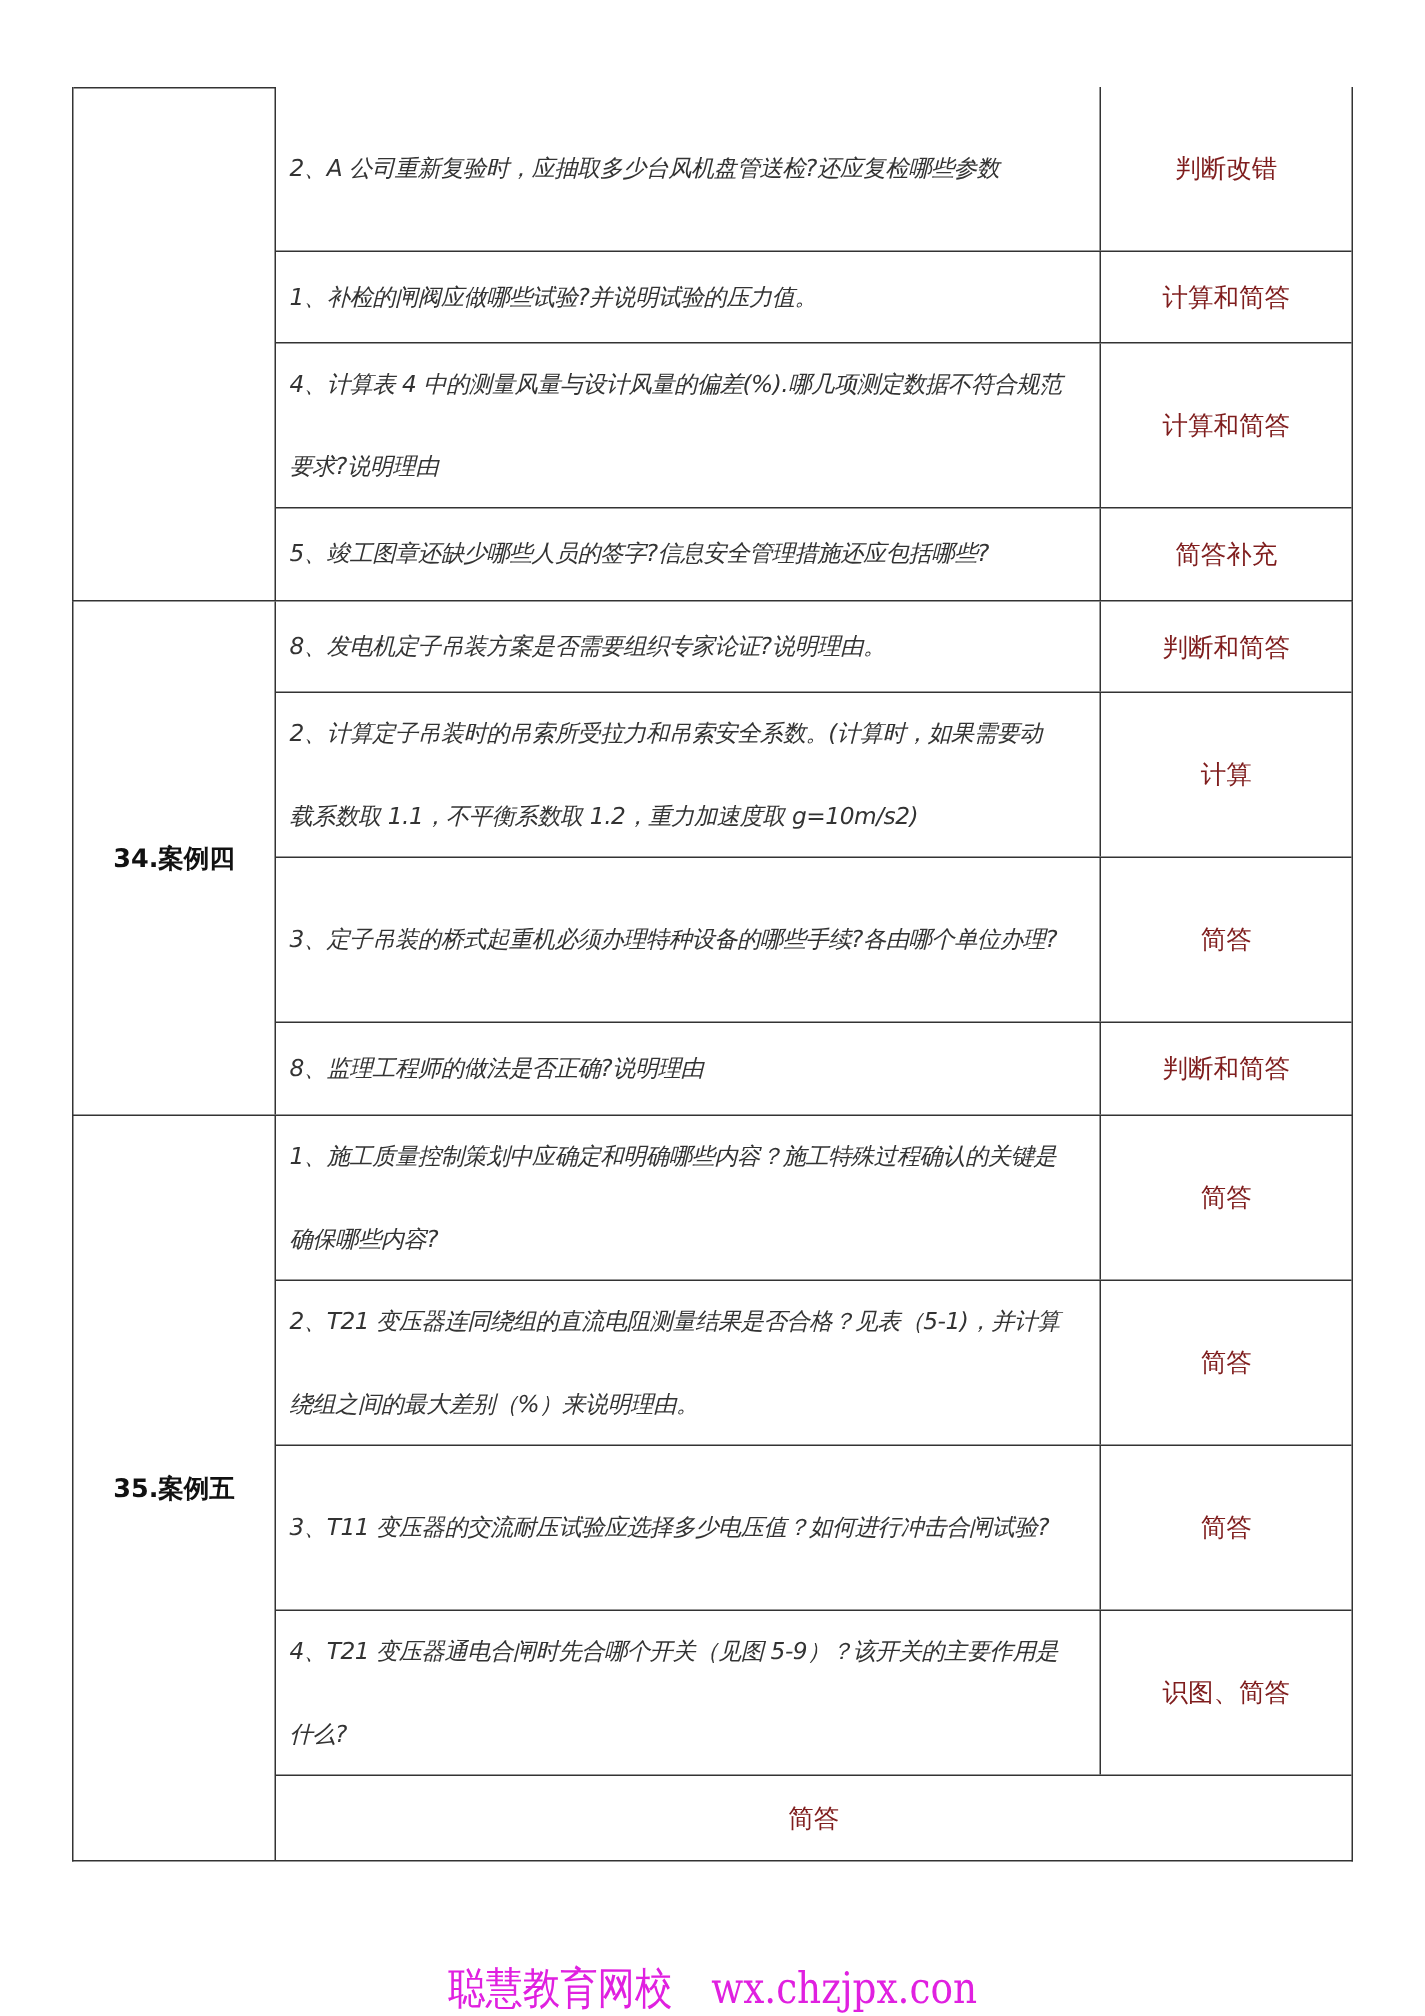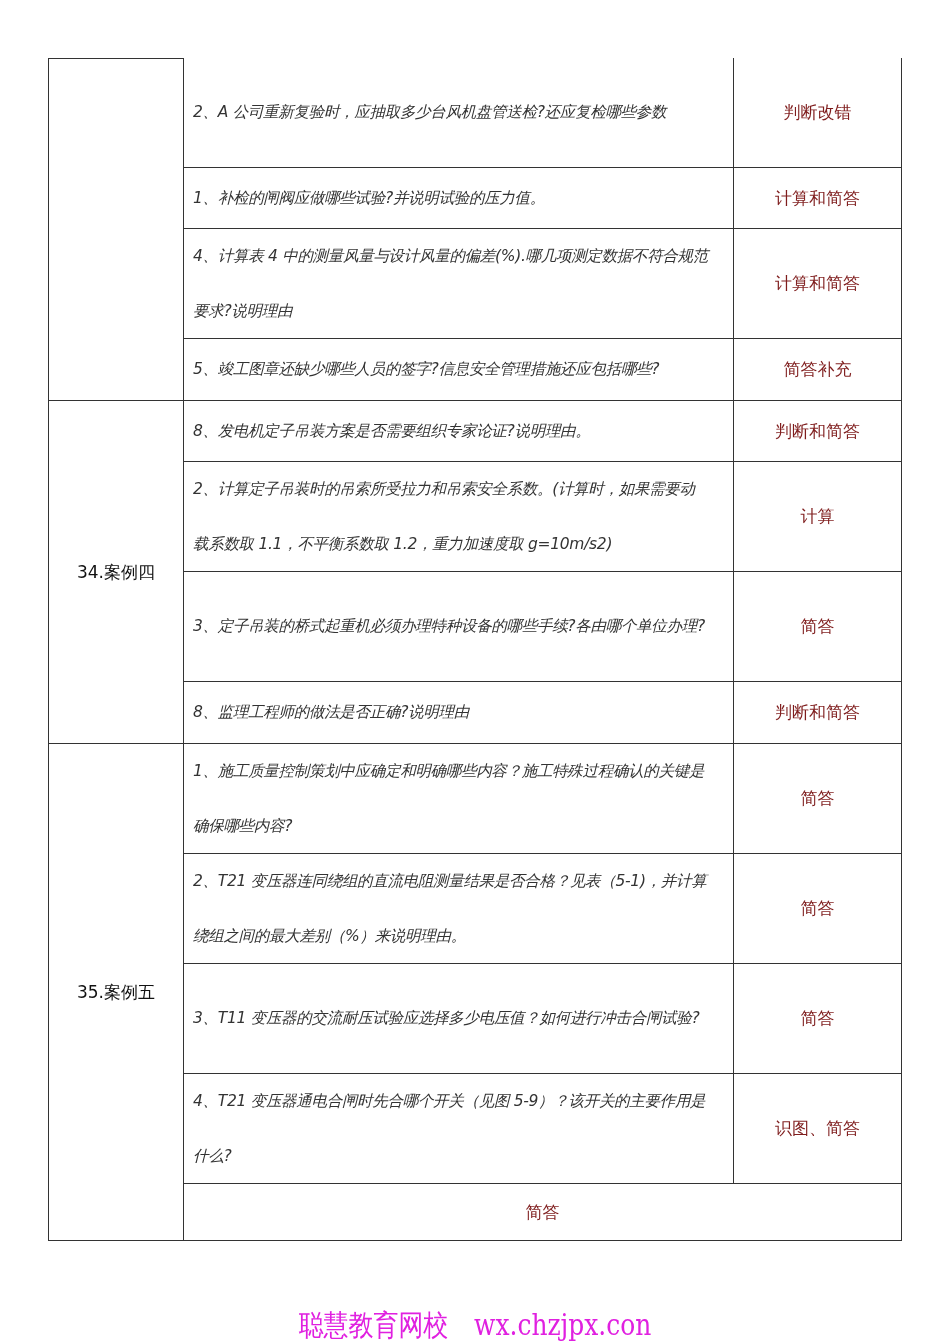--- a/index.html
+++ b/index.html
@@ -34,20 +34,21 @@
     .case-cell {
       width: 135px;
       flex: 0 0 135px;
       border-right: 1.5px solid #333;
       box-sizing: border-box;
       display: flex;
       align-items: center;
       justify-content: center;
       font-size: 17px;
       color: #111;
+      font-weight: bold;
     }
     .section.first .case-cell {
       border-top: 1.5px solid #333;
     }
     .rows {
       flex: 1;
       display: flex;
       flex-direction: column;
     }
     .row {

